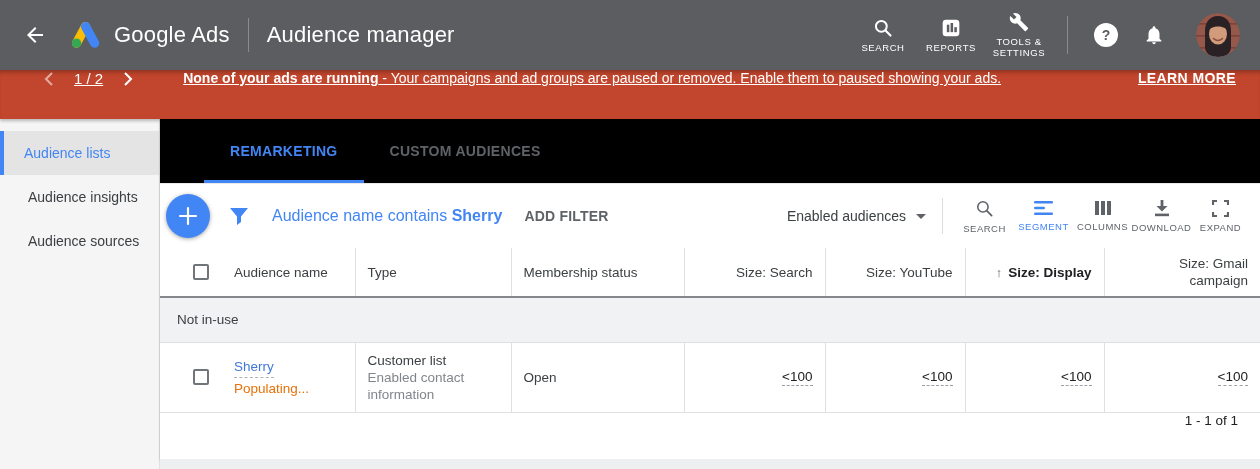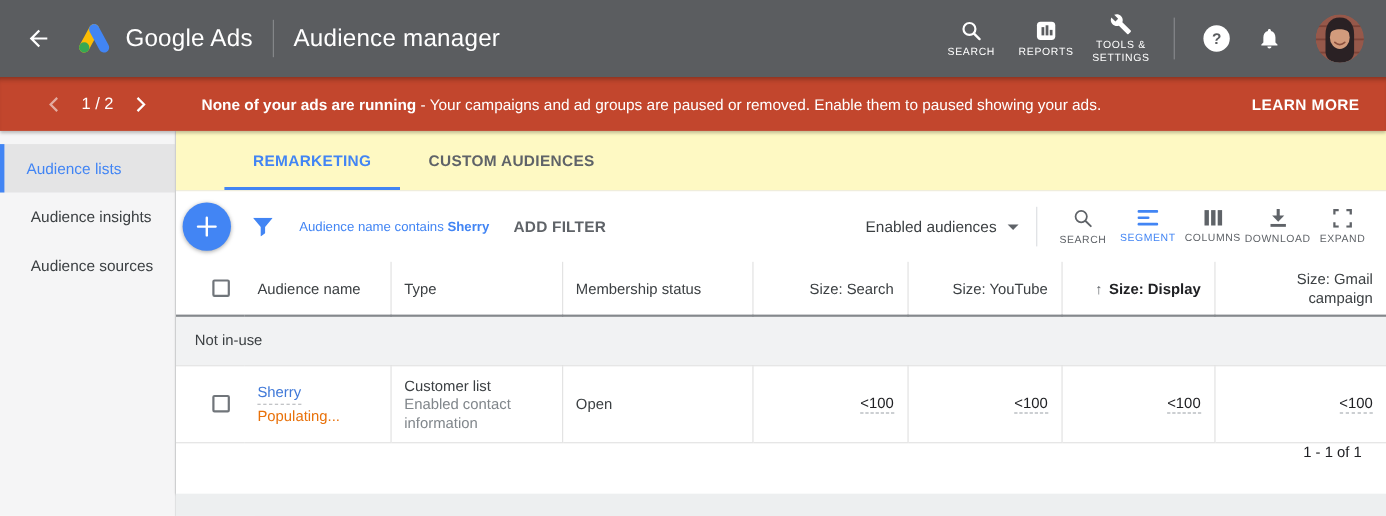--- a/index.html
+++ b/index.html
@@ -24,47 +24,47 @@
   .topbar-sep{width:1px;height:34px;background:#898b8e;margin:0 18px;flex:0 0 auto;}
   .page-title{color:#fff;font-size:22px;letter-spacing:.2px;white-space:nowrap;}
   .topbar-right{margin-left:auto;display:flex;align-items:center;}
   .top-nav-item{display:flex;flex-direction:column;align-items:center;justify-content:center;min-width:62px;margin:0 3px;cursor:pointer;color:#fff;}
   .top-nav-item .lbl{font-size:9.5px;letter-spacing:.6px;margin-top:4px;text-align:center;line-height:11px;max-width:62px;}
   .topbar-sep2{width:1px;height:38px;background:#898b8e;margin:0 14px;}
   .round-icon{width:30px;height:30px;display:flex;align-items:center;justify-content:center;margin:0 9px;cursor:pointer;}
   .avatar{width:44px;height:44px;border-radius:50%;overflow:hidden;margin-left:18px;cursor:pointer;flex:0 0 auto;}
 
   
-  .banner{height:49px;background:var(--banner-bg);display:flex;align-items:center;color:#fff;padding:0 24px;flex:0 0 auto;position:relative;z-index:2;box-shadow:inset 0 5px 5px -3px rgba(0,0,0,.3), 0 2px 3px rgba(0,0,0,.25);}
+  .banner{height:49px;background:var(--banner-bg);display:flex;align-items:flex-start;color:#fff;padding:0 24px;flex:0 0 auto;position:relative;z-index:2;box-shadow:inset 0 5px 5px -3px rgba(0,0,0,.3), 0 2px 3px rgba(0,0,0,.25);text-decoration:underline;}
   .banner .chev{width:18px;height:18px;display:flex;align-items:center;justify-content:center;cursor:pointer;}
   .chev-left{opacity:.55;margin-left:16px;}
   .banner .pager{font-size:15px;margin:0 16px;white-space:nowrap;}
   .banner .msg{margin-left:46px;font-size:14px;white-space:nowrap;}
   .banner .msg b{font-weight:700;}
   .banner .learn-more{margin-left:auto;font-size:14px;font-weight:700;letter-spacing:.4px;cursor:pointer;white-space:nowrap;}
 
   
   .content{flex:1;display:flex;min-height:0;}
   .sidebar{width:160px;flex:0 0 auto;background:#f5f5f6;border-right:1px solid #e0e1e2;padding-top:12px;}
   .side-item{height:44px;display:flex;align-items:center;padding-left:24px;font-size:14px;color:var(--text-dark);cursor:pointer;border-left:4px solid transparent;}
   .side-item.active{background:#e4e4e5;color:var(--accent);border-left-color:var(--accent);padding-left:20px;}
 
   .main{flex:1;display:flex;flex-direction:column;min-width:0;}
   .card{background:#fff;box-shadow:0 1px 2px rgba(0,0,0,.25);}
 
   
-  .tabs{height:55px;display:flex;align-items:stretch;padding-left:44px;border-bottom:1px solid #e8e8e8;background:#fef9c3;}
+  .tabs{height:65px;display:flex;align-items:stretch;padding-left:44px;border-bottom:1px solid #e8e8e8;background:#000000;}
   .tab{display:flex;align-items:center;padding:0 26px;font-size:14px;font-weight:700;letter-spacing:.3px;color:#5f6368;cursor:pointer;}
   .tab.active{color:var(--accent);box-shadow:inset 0 -3px 0 var(--accent);}
 
   
   .toolbar{height:64px;display:flex;align-items:center;padding:0 10px 0 6px;background:#fff;}
   .fab{width:44px;height:44px;border-radius:50%;background:var(--accent);display:flex;align-items:center;justify-content:center;cursor:pointer;box-shadow:0 1px 4px rgba(0,0,0,.35);flex:0 0 auto;}
   .funnel{margin-left:20px;cursor:pointer;display:flex;}
-  .filter-chip{margin-left:24px;font-size:12px;color:var(--accent);cursor:pointer;white-space:nowrap;}
+  .filter-chip{margin-left:24px;font-size:16px;color:var(--accent);cursor:pointer;white-space:nowrap;}
   .filter-chip b{font-weight:700;}
   .add-filter{margin-left:22px;font-size:14px;font-weight:700;letter-spacing:.2px;color:#5f6368;cursor:pointer;white-space:nowrap;}
   .toolbar-right{margin-left:auto;display:flex;align-items:center;}
   .aud-dd{display:flex;align-items:center;font-size:14px;color:var(--text-dark);cursor:pointer;white-space:nowrap;}
   .caret{width:0;height:0;border-left:5px solid transparent;border-right:5px solid transparent;border-top:5px solid #5f6368;margin-left:10px;}
   .tool-sep{width:1px;height:36px;background:#dadce0;margin:0 12px 0 16px;}
   .tool-btn{width:59px;display:flex;flex-direction:column;align-items:center;justify-content:center;cursor:pointer;color:#5f6368;}
   .tool-btn .lbl{font-size:9.5px;letter-spacing:.5px;margin-top:5px;}
   .tool-btn.active{color:var(--accent);}
 

